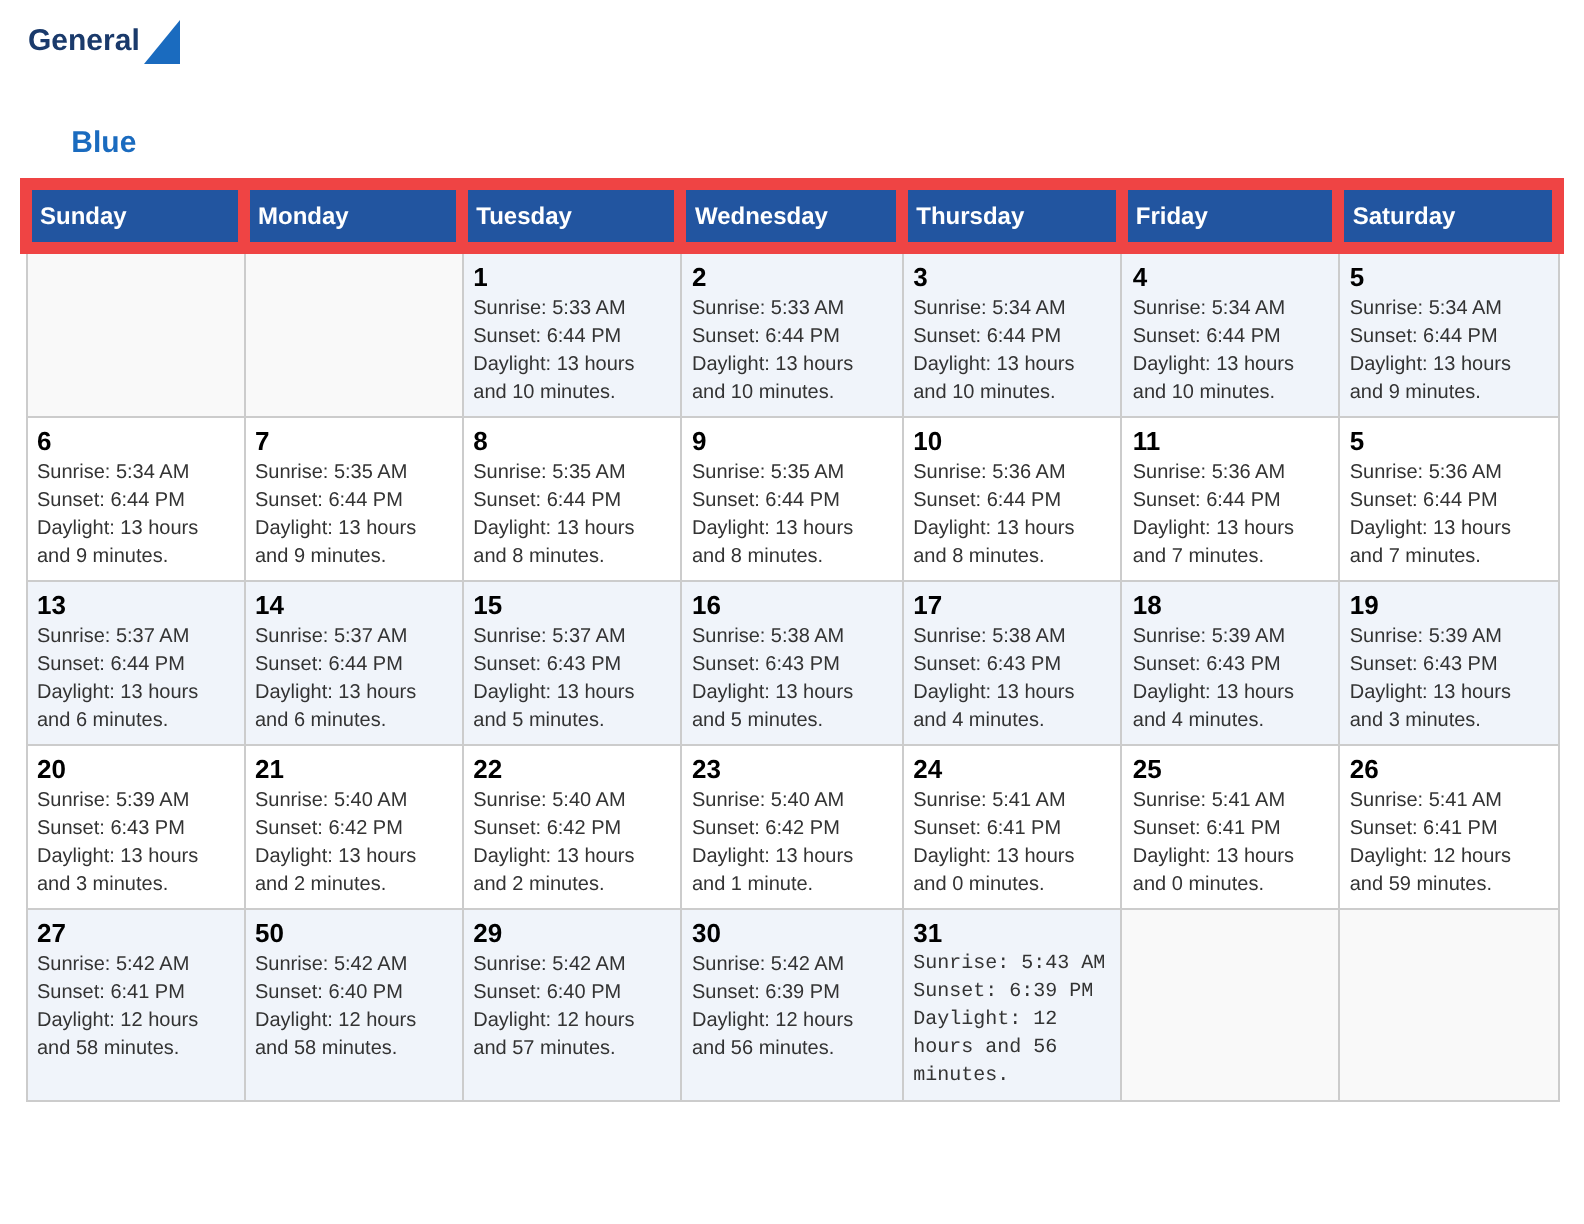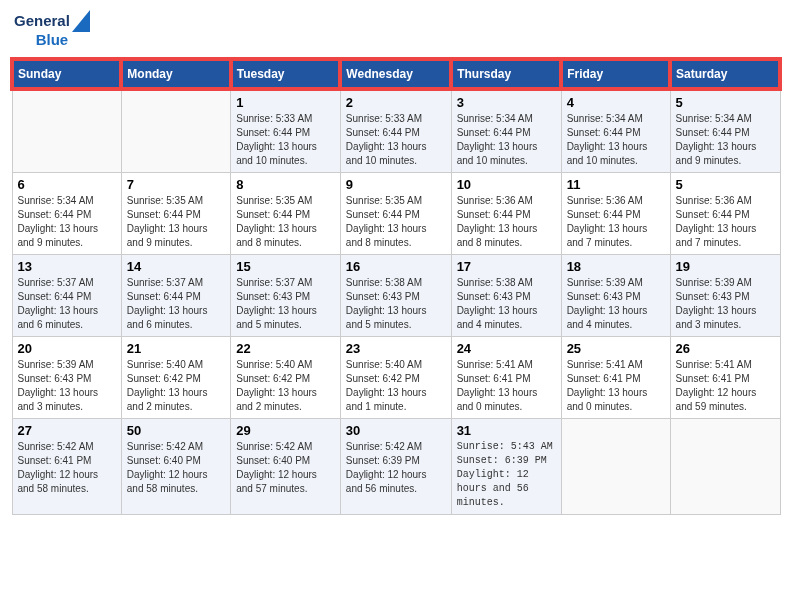--- a/index.html
+++ b/index.html
@@ -49,21 +49,21 @@
     }
     thead tr {
       background-color: #2255a0;
       color: #fff;
     }
     thead th {
       padding: 6px 4px;
       text-align: left;
       font-size: 12px;
       font-weight: bold;
-      border: 4px solid #ef4444;
+      border: 6px solid #ef4444;
     }
     tbody tr {
       vertical-align: top;
     }
     tbody td {
       border: 1px solid #ccc;
       padding: 4px 5px;
       min-height: 80px;
       width: 113px;
     }
@@ -93,21 +93,21 @@
 
 <div class="header">
   <div class="logo">
     <div>
       <div style="display:flex;align-items:center;">
         <span class="logo-text">General</span>
         <svg width="18" height="22" viewBox="0 0 18 22" style="margin-left:2px;">
           <polygon points="0,22 18,22 18,0" fill="#1a6bbf"></polygon>
         </svg>
       </div>
-      <div style="display:flex;justify-content:center;">
+      <div style="display:flex;justify-content:center;margin-top:32px;">
         <span class="logo-text logo-blue">Blue</span>
       </div>
     </div>
   </div>
   <div class="title-block">
     <div class="main-title"></div>
     <div class="subtitle"></div>
   </div>
 </div>
 

